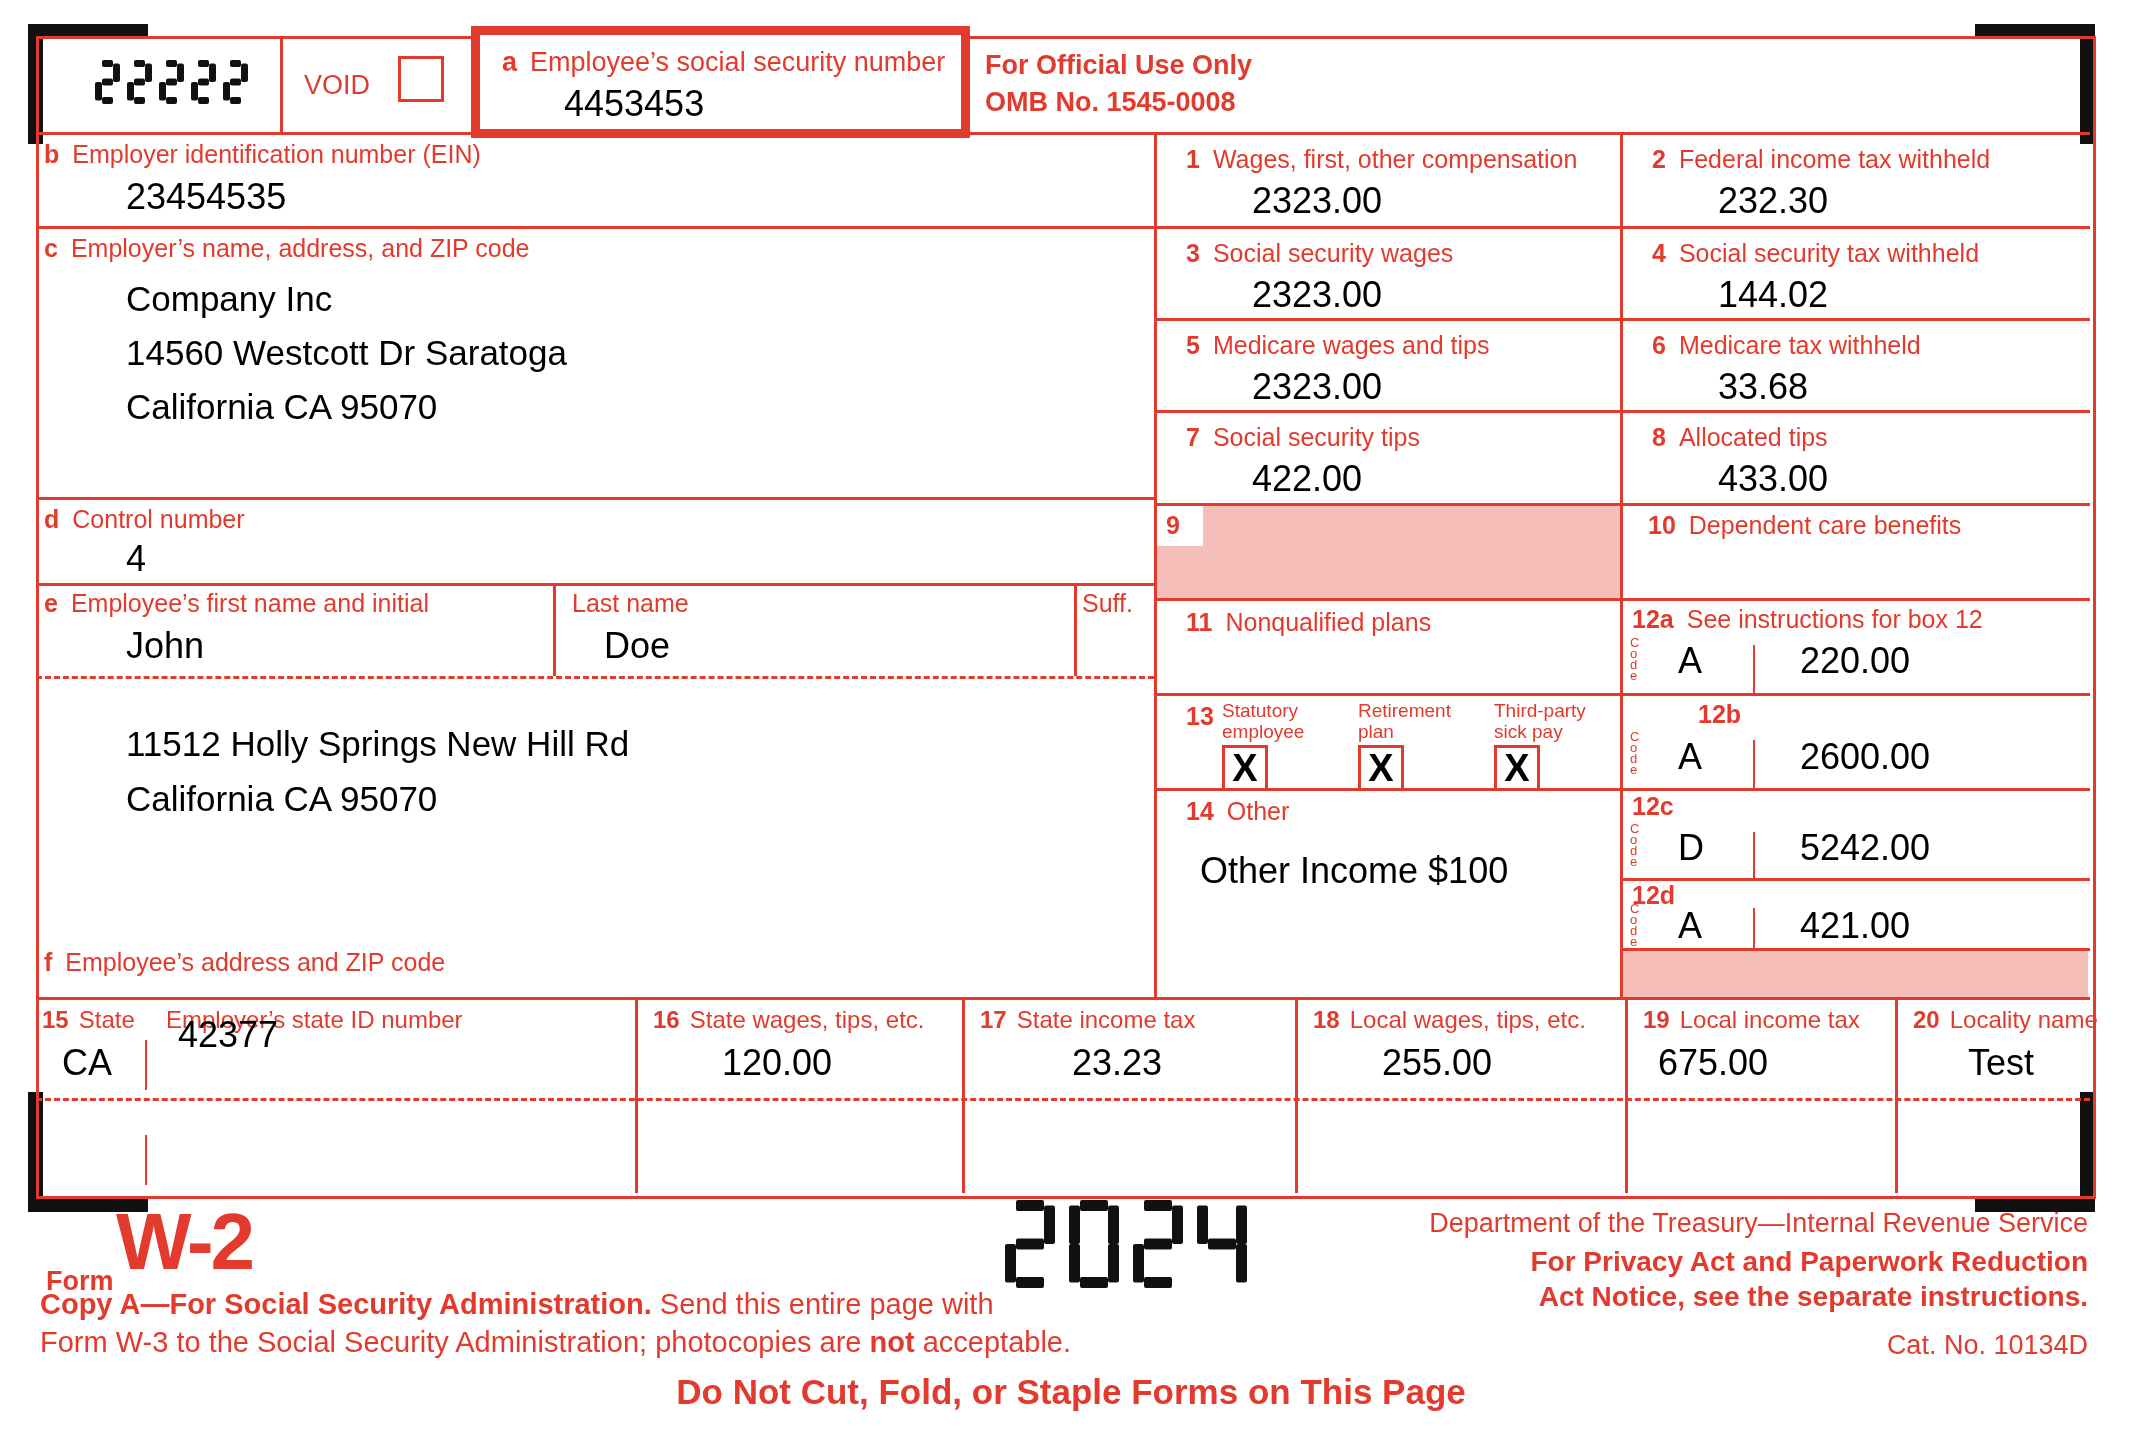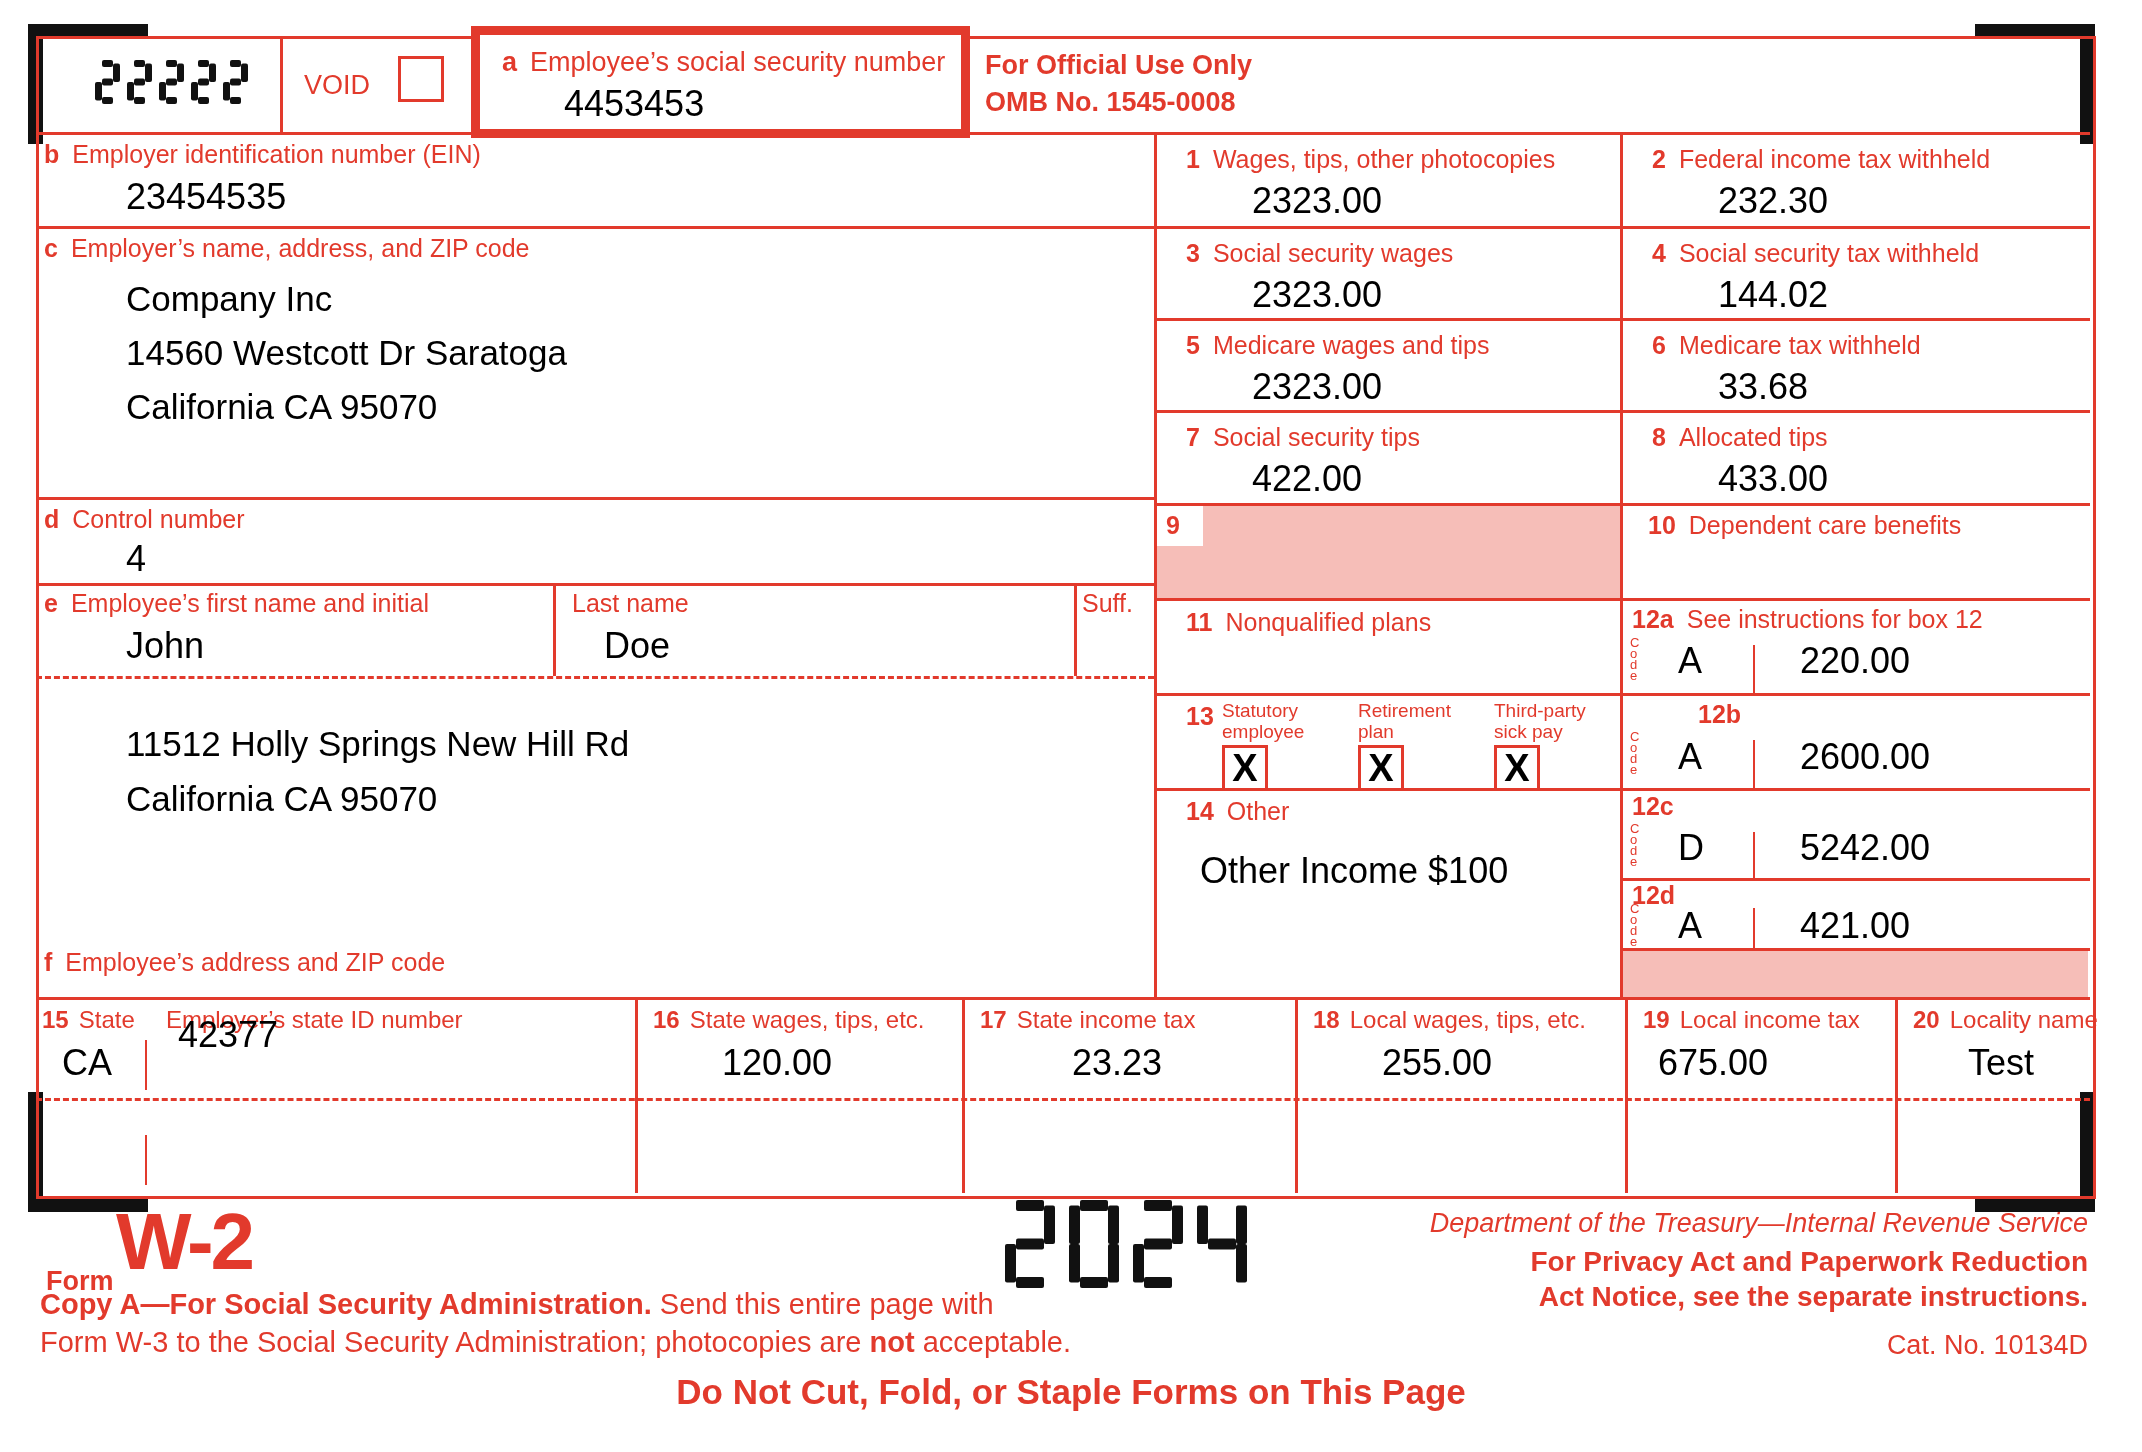--- a/index.html
+++ b/index.html
@@ -127,21 +127,21 @@
   </div>
 
   <div class="lb" style="left:44px;top:140px;">
     <b>b</b>
       <span>Employer identification number (EIN)</span>
   </div>
   <div class="val" style="left:126px;top:176px;">23454535</div>
 
   <div class="lb" style="left:1186px;top:145px;">
       <b>1</b>
-      <span>Wages, tips, other photocopies</span>
+      <span>Wages, first, other compensation</span>
     </div>
   <div class="val" style="left:1252px;top:180px;">2323.00</div>
   <div class="lb" style="left:1652px;top:145px;">
       <b>2</b>
       <span>Federal income tax withheld</span>
     </div>
   <div class="val" style="left:1718px;top:180px;">232.30</div>
   <div class="lb" style="left:1186px;top:239px;">
       <b>3</b>
       <span>Social security wages</span>
@@ -338,21 +338,21 @@
         <rect x="167.0" y="5.5" width="11.0" height="38.5" rx="2"></rect>
         <rect x="139.0" y="38.5" width="28.0" height="11.0" rx="2"></rect>
         <rect x="128.0" y="44.0" width="11.0" height="38.5" rx="2"></rect>
         <rect x="139.0" y="77.0" width="28.0" height="11.0" rx="2"></rect>
         <rect x="192.0" y="5.5" width="11.0" height="38.5" rx="2"></rect>
         <rect x="203.0" y="38.5" width="28.0" height="11.0" rx="2"></rect>
         <rect x="231.0" y="5.5" width="11.0" height="38.5" rx="2"></rect>
         <rect x="231.0" y="44.0" width="11.0" height="38.5" rx="2"></rect>
       </svg></span>
 
-  <div class="abs red" style="right:54px;top:1208px;font-size:27px;text-align:right;font-style:italic;">Department of the Treasury—Internal Revenue Service</div>
+  <div class="abs red" style="right:54px;top:1208px;font-size:27px;text-align:right;">Department of the Treasury—Internal Revenue Service</div>
   <div class="abs red b" style="right:54px;top:1246px;font-size:28px;text-align:right;">For Privacy Act and Paperwork Reduction</div>
   <div class="abs red b" style="right:54px;top:1281px;font-size:28px;text-align:right;">Act Notice, see the separate instructions.</div>
   <div class="abs red" style="right:54px;top:1330px;font-size:27px;text-align:right;">Cat. No. 10134D</div>
 
   <div class="abs red" style="left:40px;top:1288px;font-size:29px;white-space:nowrap;">
     <span class="b">Copy A—For Social Security Administration.</span><span> Send this entire page with</span>
   </div>
   <div class="abs red" style="left:40px;top:1326px;font-size:29px;white-space:nowrap;">
     <span>Form W-3 to the Social Security Administration; photocopies are </span><span class="b">not</span><span> acceptable.</span>
   </div>

